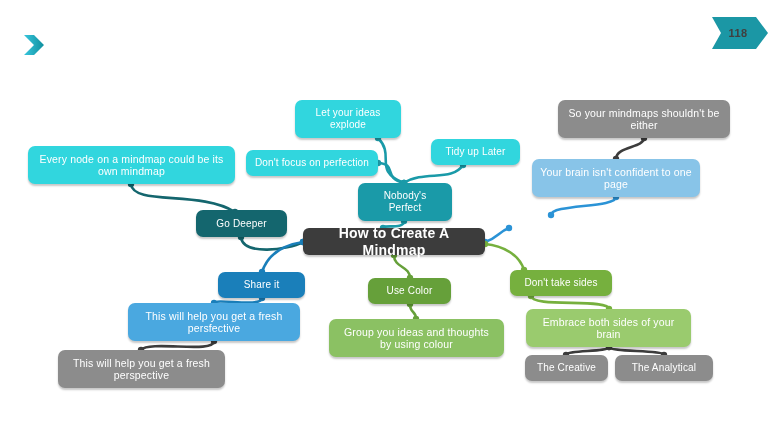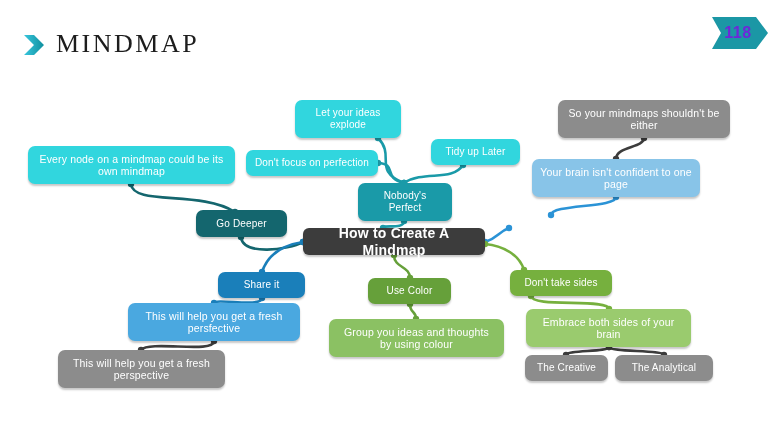--- a/index.html
+++ b/index.html
@@ -18,21 +18,21 @@
   #slide-title{
     position:absolute;left:56px;top:29px;
     font-family:"Liberation Serif", serif;
     font-size:26px;letter-spacing:2.5px;color:#1d1d1d;
     font-weight:400;white-space:nowrap;
   }
   #page-badge{position:absolute;left:712px;top:17px;width:56px;height:32px;}
   #page-badge-num{
     position:absolute;left:712px;top:17px;width:52px;height:32px;
     display:flex;align-items:center;justify-content:center;
-    color:#6d28d9;font-size:16px;font-weight:bold;letter-spacing:.5px;
+    color:#404040;font-size:11px;font-weight:bold;letter-spacing:.5px;
   }
 
   
   #canvas{position:absolute;left:0;top:78px;width:780px;height:320px;}
   #links{position:absolute;left:0;top:0;width:780px;height:320px;
          pointer-events:none;}
 
   .node{
     position:absolute;
     box-sizing:border-box;
@@ -63,21 +63,20 @@
     <svg id="logo-chevron" width="26" height="24" viewBox="0 0 26 24">
       <defs>
         <linearGradient id="gradChevTop" x1="0" y1="0" x2="1" y2="0">
           <stop offset="0%" stop-color="#38c6dd"></stop>
           <stop offset="100%" stop-color="#0f8f9e"></stop>
         </linearGradient>
       </defs>
       <path d="M2,2 L12,2 L22,12 L12,22 L2,22 L12,12 Z" fill="url(#gradChevTop)"></path>
     </svg>
 
-    <div id="slide-title">MINDMAP</div>
 
     <svg id="page-badge" viewBox="0 0 56 32">
       <path d="M0,0 L44,0 L56,16 L44,32 L0,32 L9,16 Z" fill="#1b97a5"></path>
     </svg>
     <div id="page-badge-num">118</div>
   </div>
 
   <div id="canvas">
     <svg id="links" viewBox="0 0 780 320">
         <path d="M131,106 C133,128 200,112 235,134" fill="none" stroke="#14666e" stroke-width="2.6" stroke-linecap="round"></path>

